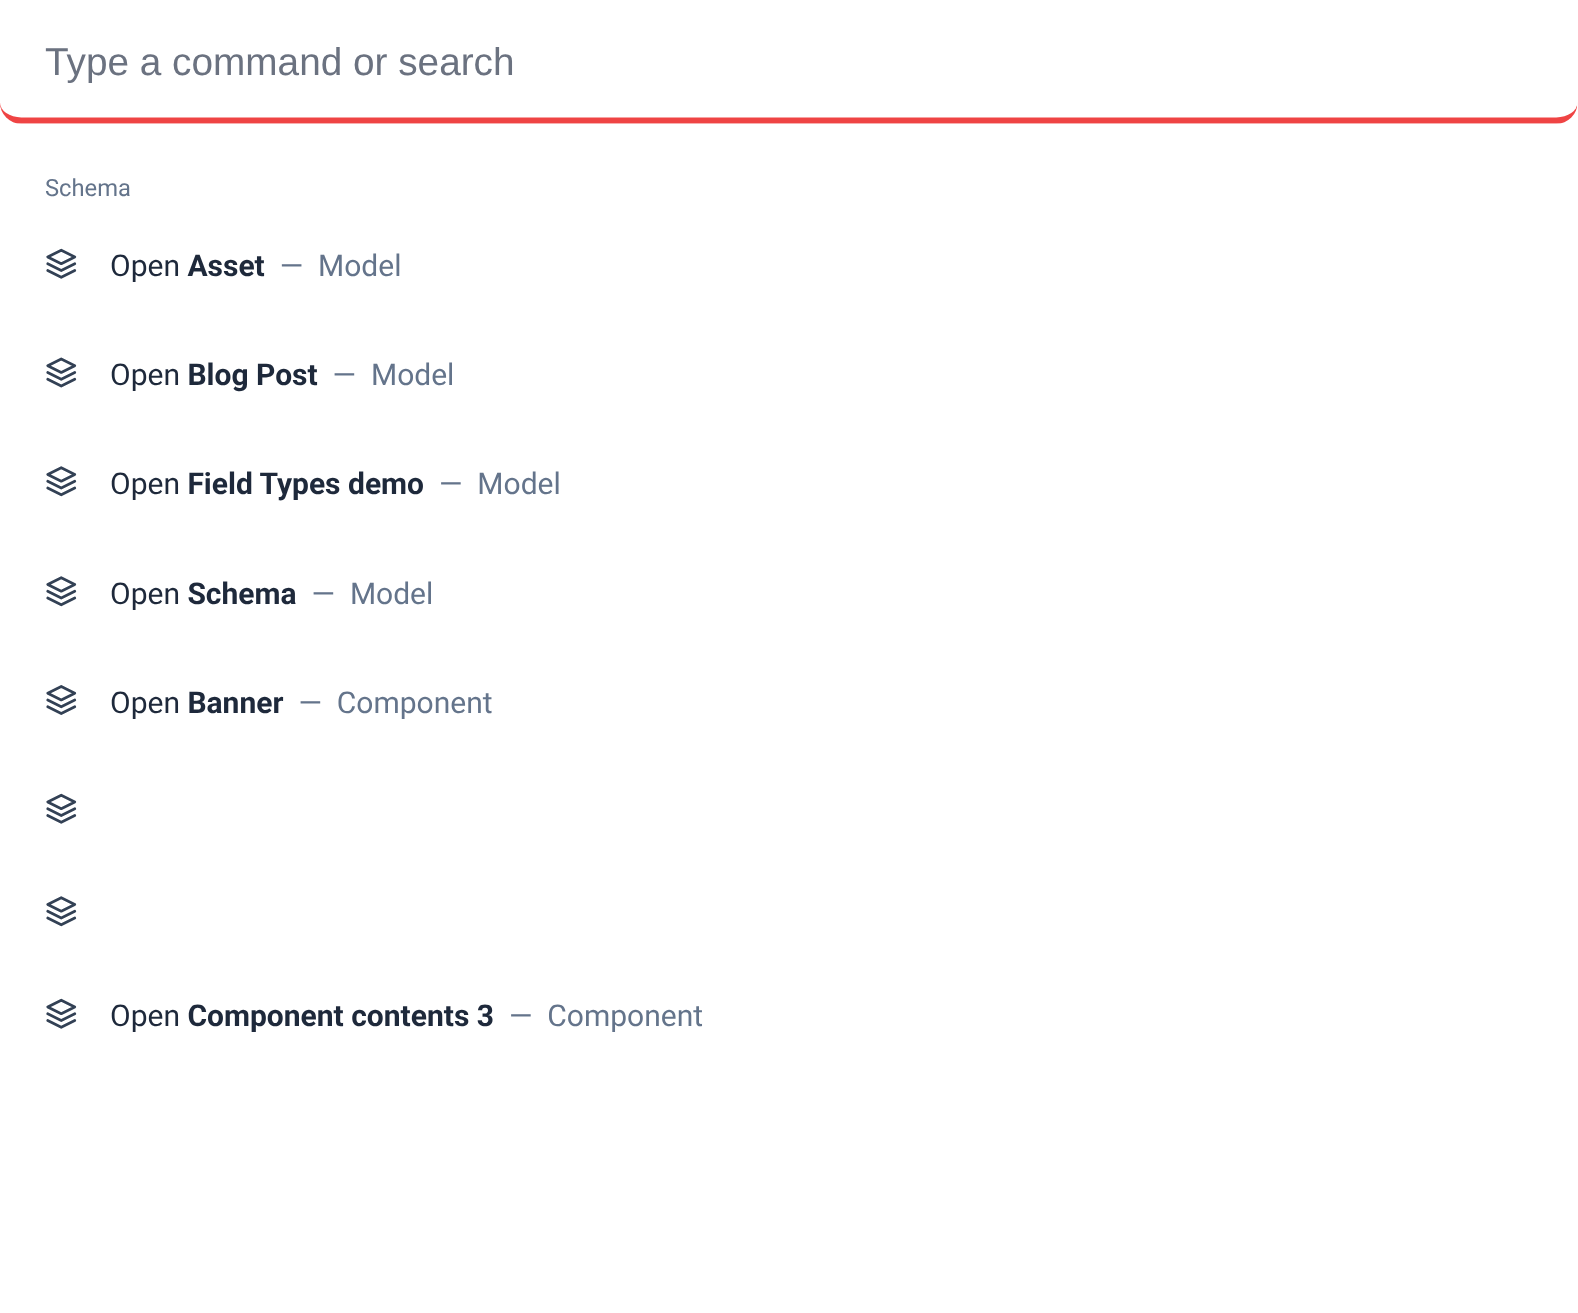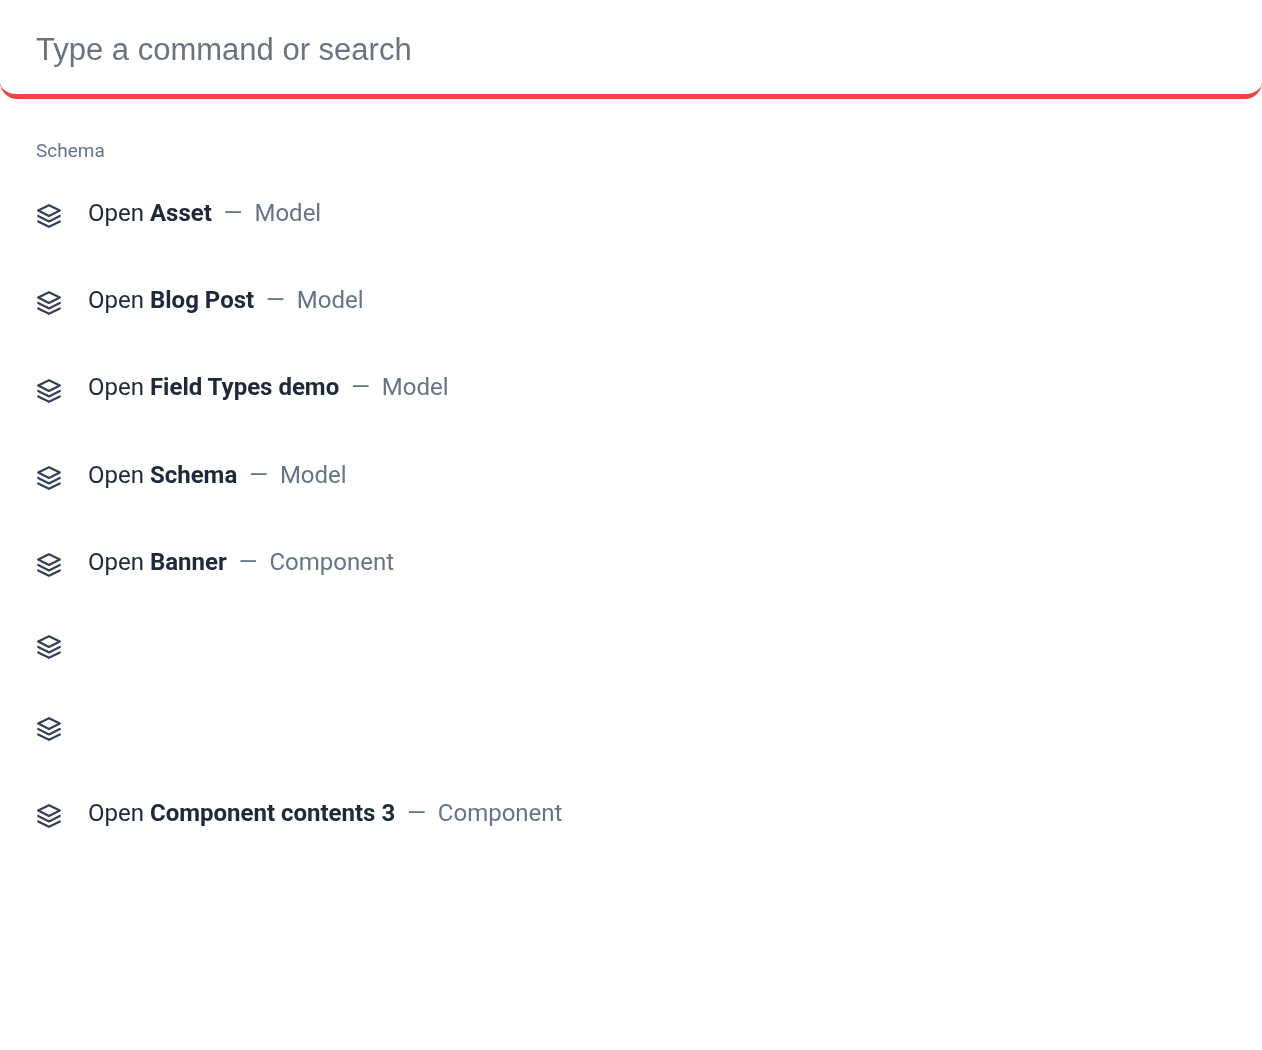--- a/index.html
+++ b/index.html
@@ -39,21 +39,21 @@
     padding: 40px 36px 10px 36px;
     position: relative;
   }
   .section-label {
     font-size: 19px;
     color: #64748b;
     margin-bottom: 36px;
   }
   .list-item {
     display: flex;
-    align-items: flex-end;
+    align-items: flex-start;
     gap: 26px;
     margin-bottom: 56px;
     cursor: pointer;
   }
   .list-item .icon-wrap {
     display: flex;
     align-items: center;
     justify-content: center;
     width: 26px;
     height: 26px;

